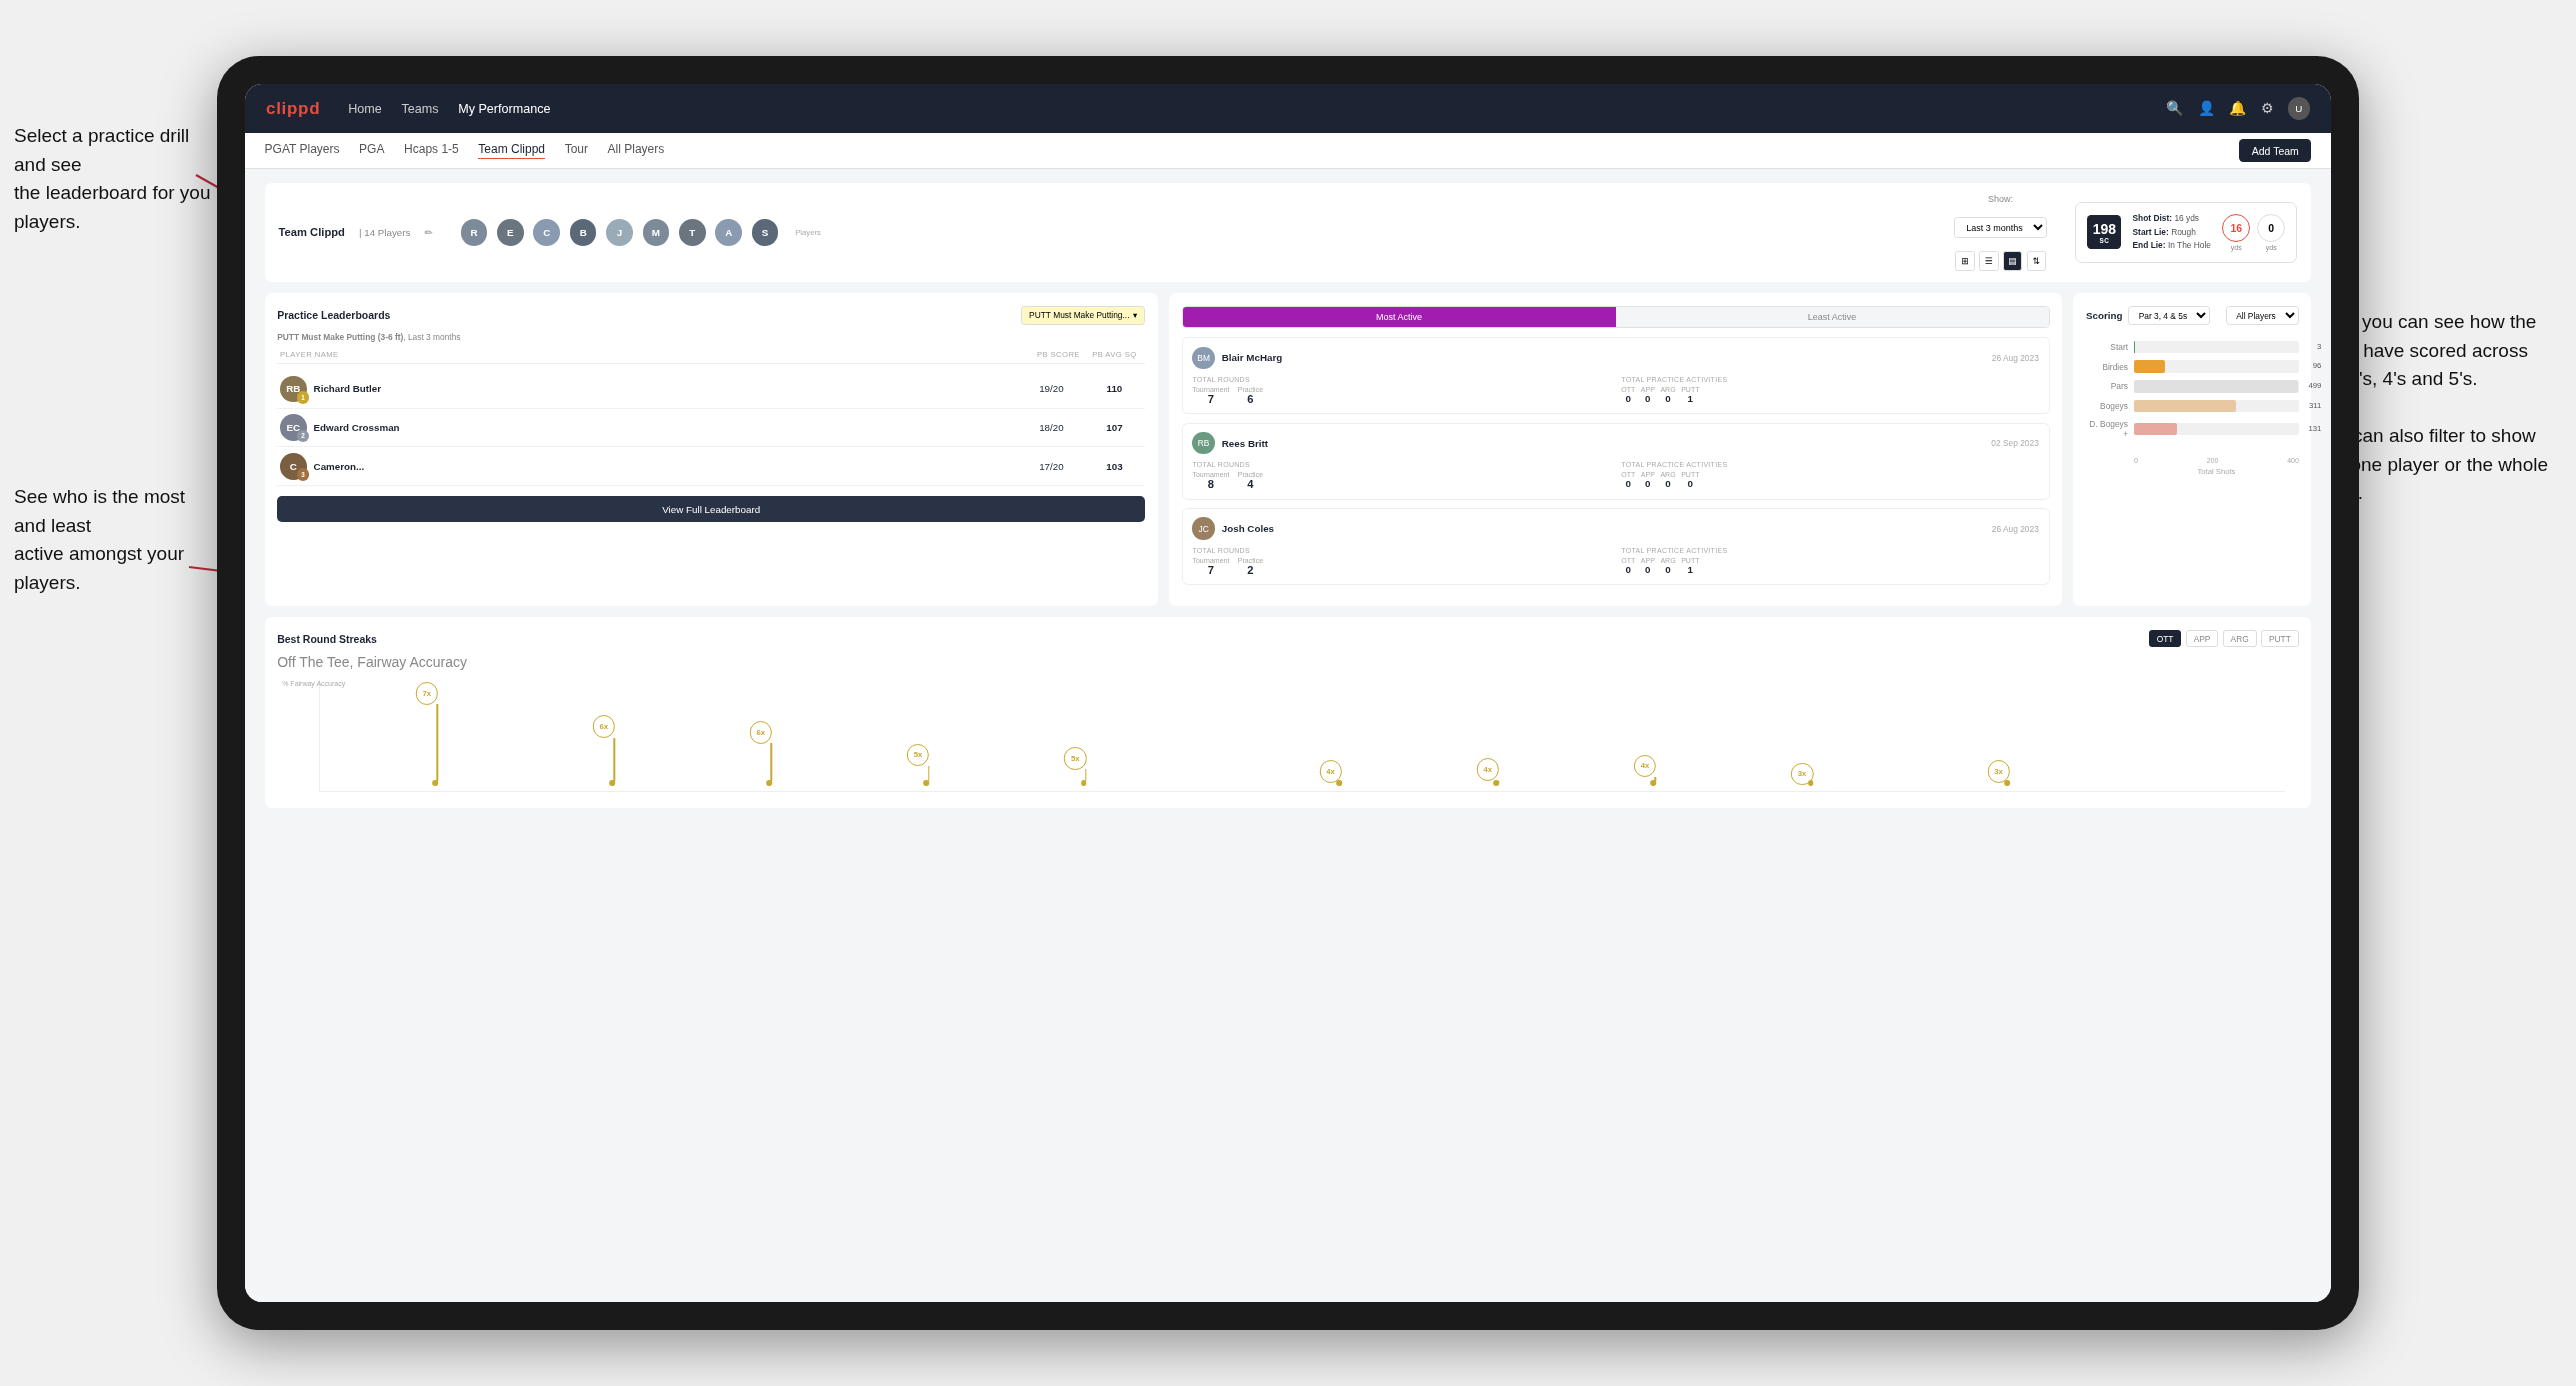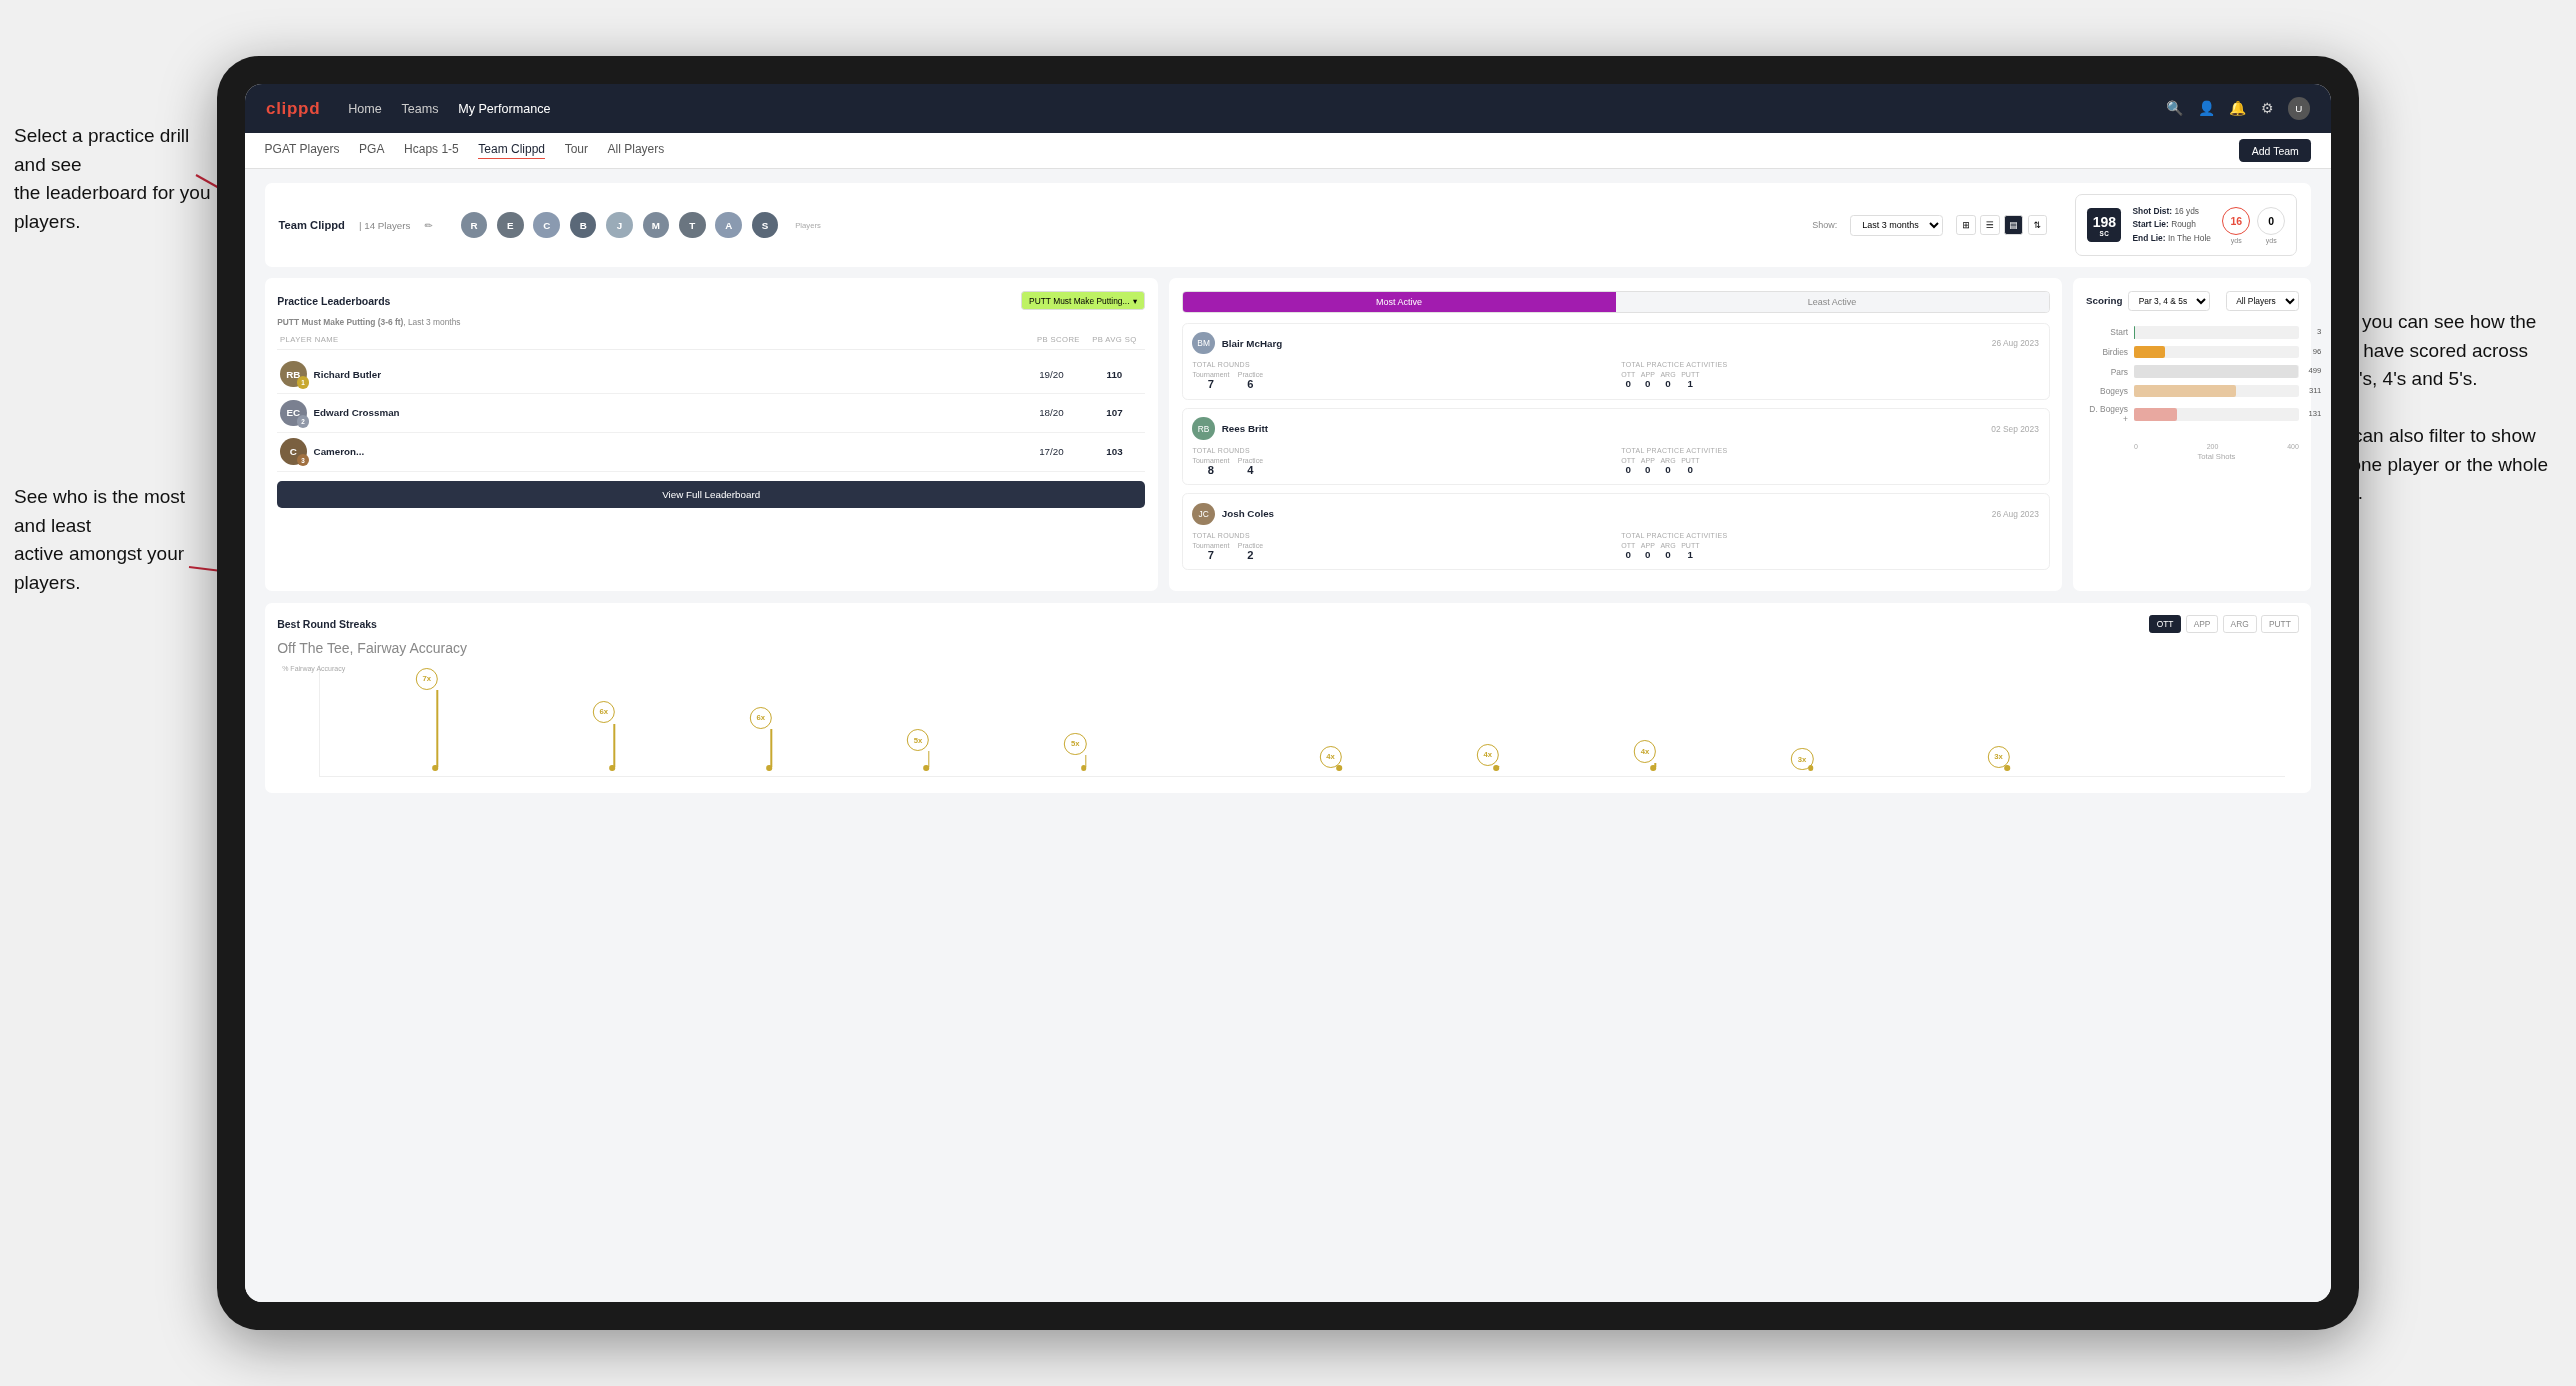--- a/index.html
+++ b/index.html
@@ -175,20 +175,21 @@
     .player-avatar.b { background: #6a7580; }
     .player-avatar.c { background: #8a9ab0; }
     .player-avatar.d { background: #5a6878; }
     .player-avatar.e { background: #9aabb8; }
 
     .team-controls {
       margin-left: auto;
       display: flex;
       align-items: center;
       gap: 13px;
+      flex-direction: column;
     }
     .show-label { font-size: 9px; color: #888; }
     .show-select {
       border: 0.7px solid #ddd;
       border-radius: 3.5px;
       padding: 3.5px 7px;
       font-size: 9px;
       background: #fff;
       cursor: pointer;
     }
@@ -289,21 +290,21 @@
       font-size: 10.5px;
       font-weight: 600;
       color: #1c2333;
     }
     .panel-dropdown {
       margin-left: auto;
       border: 0.7px solid #ddd;
       border-radius: 3.5px;
       padding: 3.5px 7px;
       font-size: 8.4px;
-      background: #bef264;
+      background: #fef9c3;
       cursor: pointer;
       display: flex;
       align-items: center;
       gap: 3.5px;
     }
     .panel-subtitle {
       font-size: 8.4px;
       color: #888;
       margin-bottom: 8.4px;
     }

